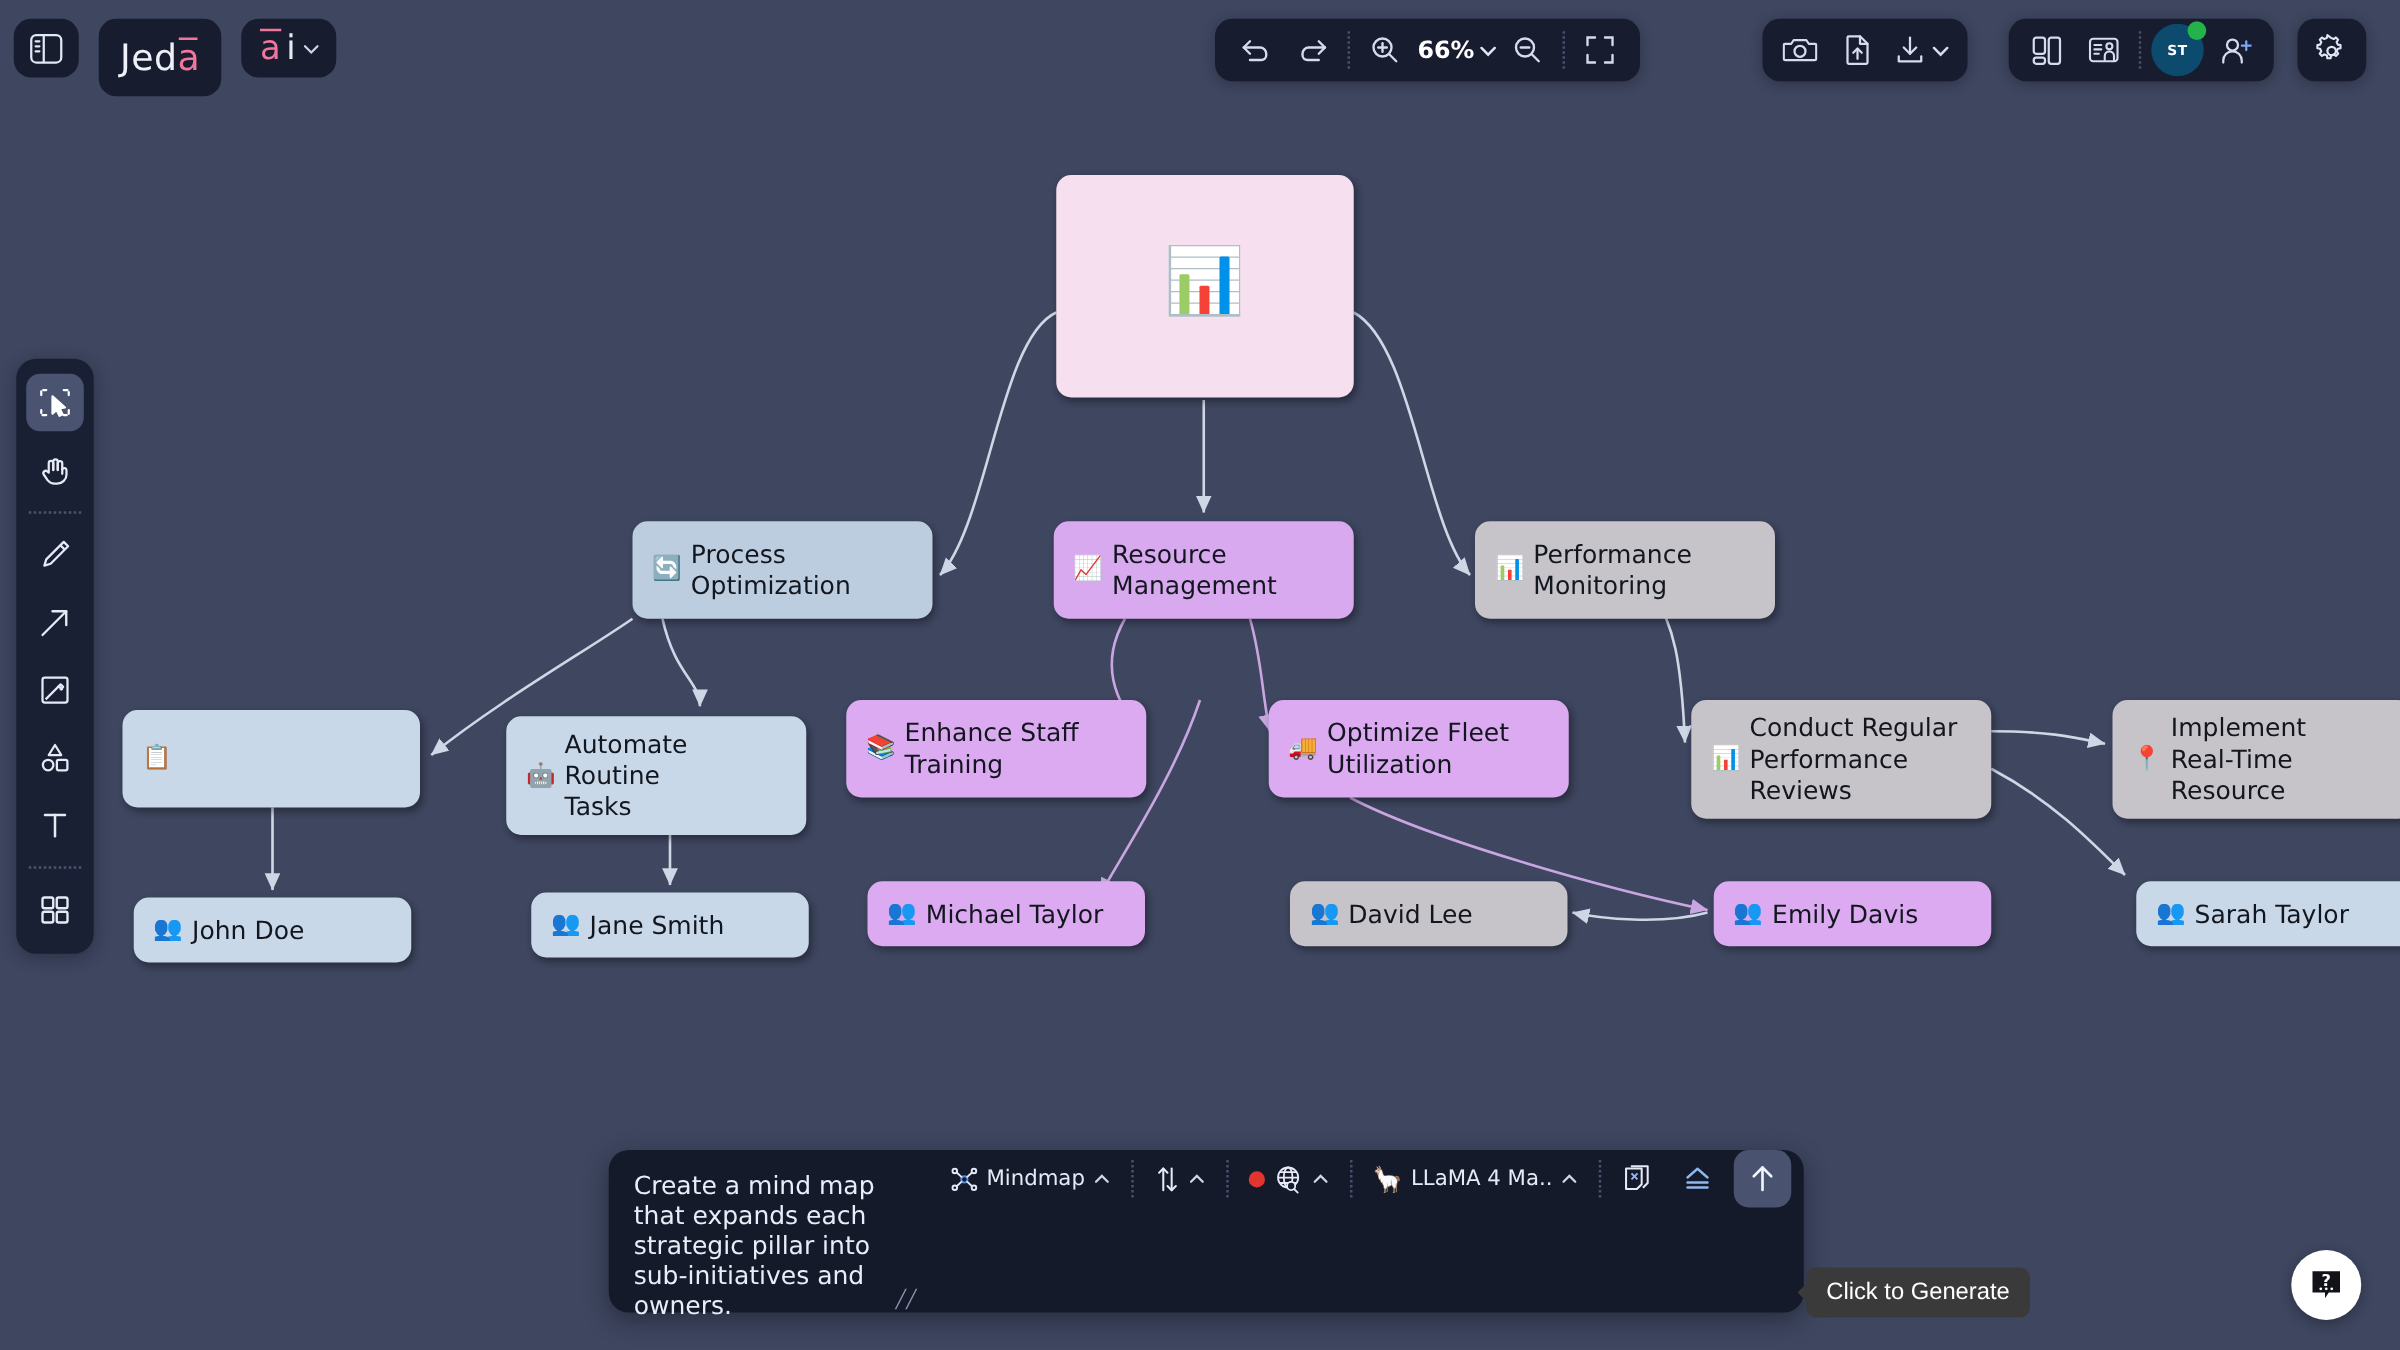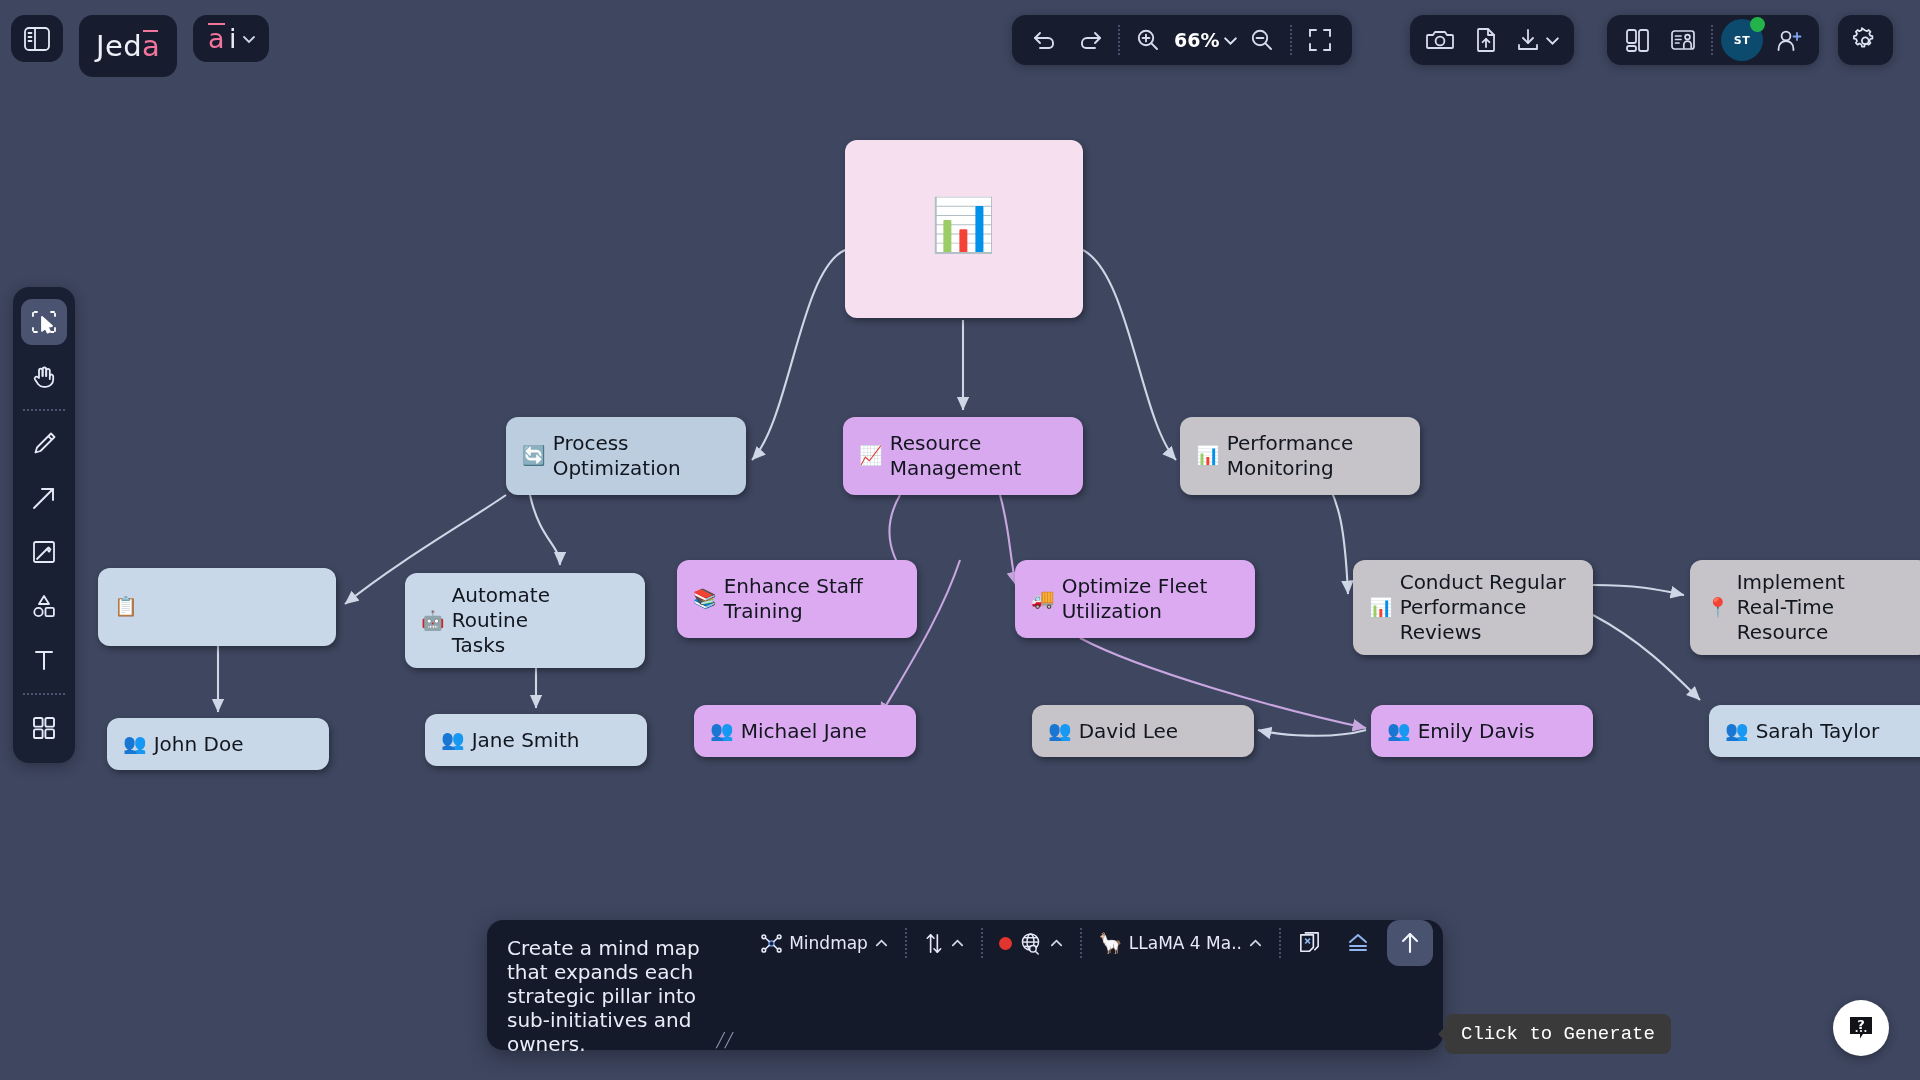--- a/index.html
+++ b/index.html
@@ -67,21 +67,21 @@
   #brand-ai .brand-txt { font-size: 27px; }
   .ai-a { color: #f2759b; position: relative; }
   .ai-a::after {
     content:""; position:absolute; left:0; right:0; top:-2px;
     height:2px; background:#f2759b;
   }
   .ai-i { color: #e6eaf5; }
 
   
   #toolbar-main {
-    position: absolute; left: 1012px; top: 15px;
+    position: absolute; left: 972px; top: 15px;
     height: 50px; padding: 0 9px;
   }
   .zoom-label {
     font-size: 19px; font-weight: bold; color: #ffffff;
     padding: 0 3px; font-family: "DejaVu Sans", sans-serif;
   }
   .zoom-group { display: flex; align-items: center; cursor: pointer; }
 
   #toolbar-export {
     position: absolute; left: 1410px; top: 15px;
@@ -201,21 +201,21 @@
   #send-btn {
     width: 46px; height: 46px; border-radius: 12px;
     background: #49536f; color: #f2f5fb;
     display: flex; align-items: center; justify-content: center;
     cursor: pointer; margin-left: 4px;
   }
   #tooltip-generate {
     position: absolute; left: 1445px; top: 1014px;
     background: #3a3a3a; color: #ffffff;
     font-size: 19px; padding: 9px 16px; border-radius: 8px;
-    font-family: Liberation Mono, monospace;
+    font-family: Liberation Sans, sans-serif;
   }
   #tooltip-generate::before {
     content:""; position:absolute; left:-7px; top:13px;
     border:7px solid transparent; border-right-color:#3a3a3a; border-left:0;
   }
   #help-fab {
     position: absolute; left: 1833px; top: 1000px;
     width: 56px; height: 56px; border-radius: 50%;
     background: #ffffff; display:flex; align-items:center; justify-content:center;
     cursor: pointer; box-shadow: 0 3px 10px rgba(0,0,0,.3);
@@ -503,21 +503,21 @@
       <div class="node c-lblue" style="left: 107px; top: 718px; width: 222px; min-height: 52px;">
         <span class="emoji">👥</span>
         <span class="label">John Doe</span>
       </div>
       <div class="node c-lblue" style="left: 425px; top: 714px; width: 222px; min-height: 52px;">
         <span class="emoji">👥</span>
         <span class="label">Jane Smith</span>
       </div>
       <div class="node c-lpurp" style="left: 694px; top: 705px; width: 222px; min-height: 52px;">
         <span class="emoji">👥</span>
-        <span class="label">Michael Jane</span>
+        <span class="label">Michael Taylor</span>
       </div>
       <div class="node c-gray" style="left: 1032px; top: 705px; width: 222px; min-height: 52px;">
         <span class="emoji">👥</span>
         <span class="label">David Lee</span>
       </div>
       <div class="node c-lpurp" style="left: 1371px; top: 705px; width: 222px; min-height: 52px;">
         <span class="emoji">👥</span>
         <span class="label">Emily Davis</span>
       </div>
       <div class="node c-lblue" style="left: 1709px; top: 705px; width: 222px; min-height: 52px;">

